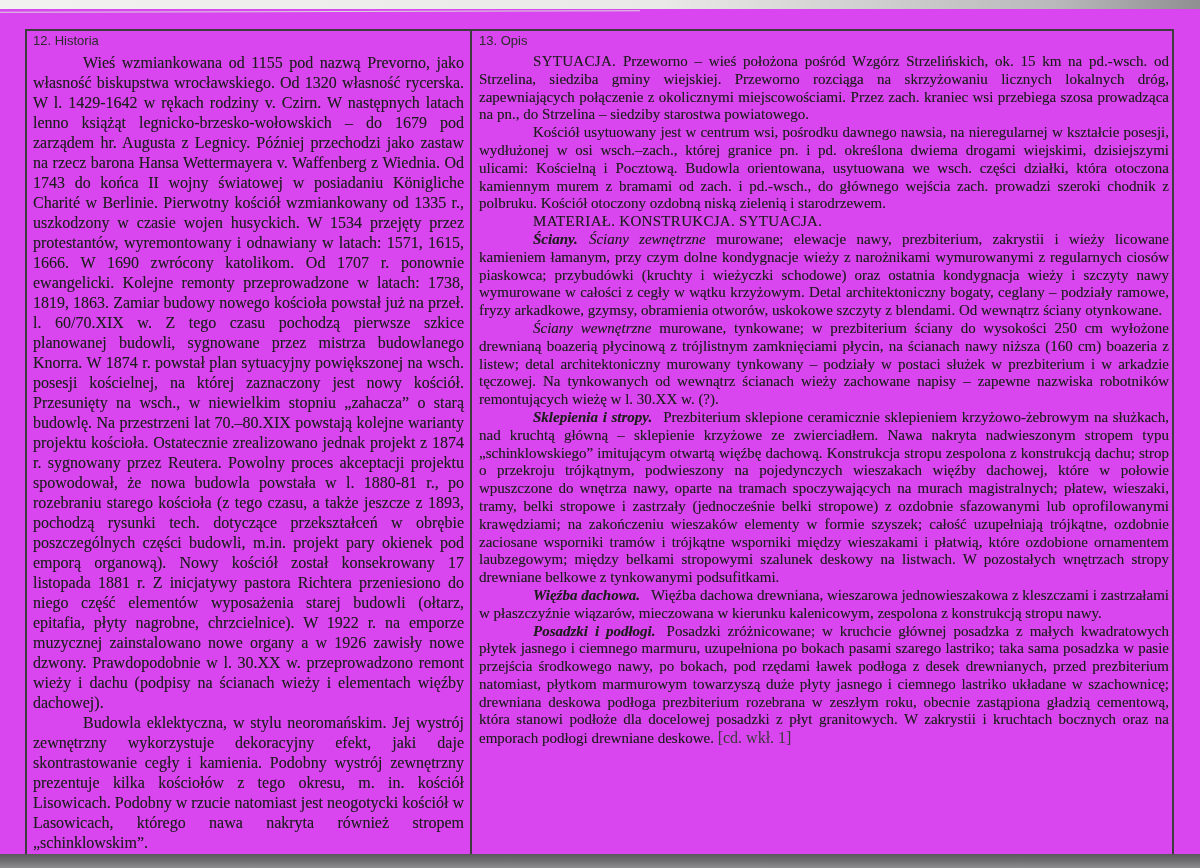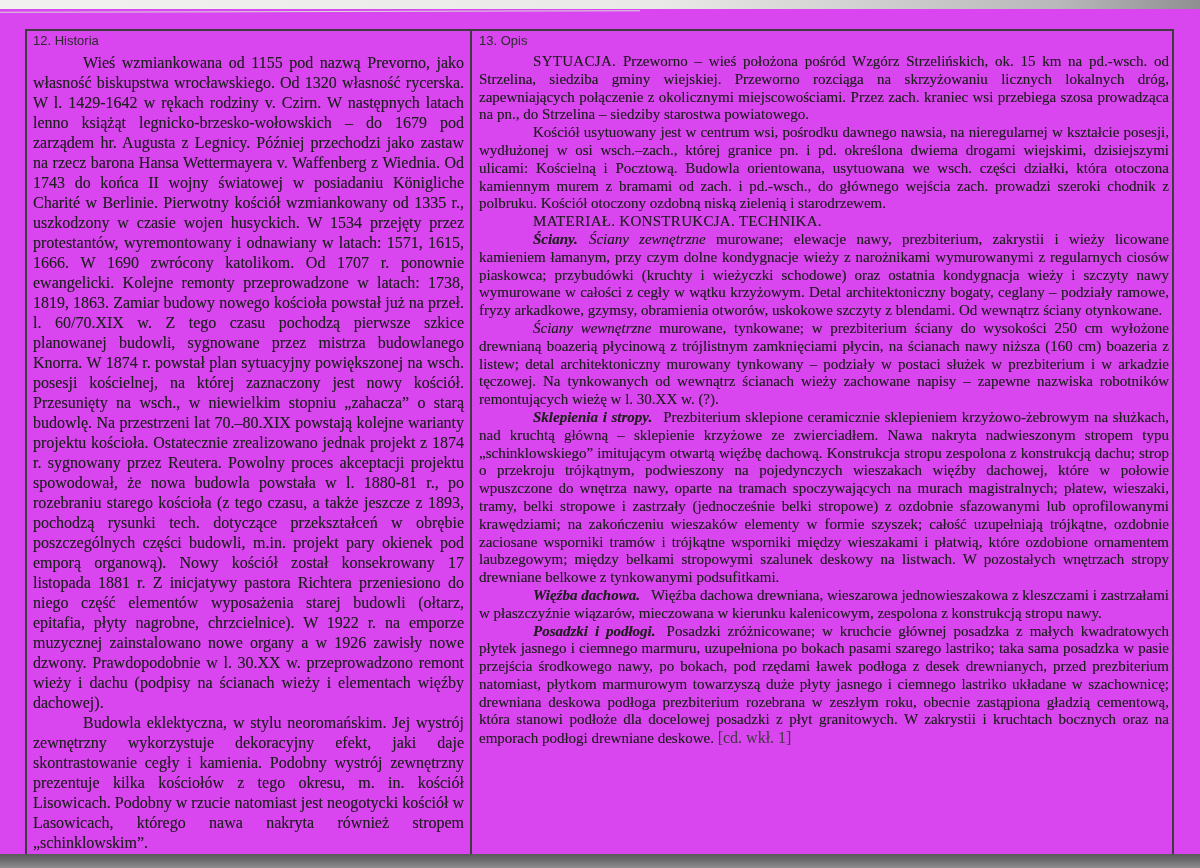--- a/index.html
+++ b/index.html
@@ -64,21 +64,21 @@
       <p>Wieś wzmiankowana od 1155 pod nazwą Prevorno, jako własność biskupstwa wrocławskiego. Od 1320 własność rycerska. W l. 1429-1642 w rękach rodziny v. Czirn. W następnych latach lenno książąt legnicko-brzesko-wołowskich – do 1679 pod zarządem hr. Augusta z Legnicy. Później przechodzi jako zastaw na rzecz barona Hansa Wettermayera v. Waffenberg z Wiednia. Od 1743 do końca II wojny światowej w posiadaniu Königliche Charité w Berlinie. Pierwotny kościół wzmiankowany od 1335 r., uszkodzony w czasie wojen husyckich. W 1534 przejęty przez protestantów, wyremontowany i odnawiany w latach: 1571, 1615, 1666. W 1690 zwrócony katolikom. Od 1707 r. ponownie ewangelicki. Kolejne remonty przeprowadzone w latach: 1738, 1819, 1863. Zamiar budowy nowego kościoła powstał już na przeł. l. 60/70.XIX w. Z tego czasu pochodzą pierwsze szkice planowanej budowli, sygnowane przez mistrza budowlanego Knorra. W 1874 r. powstał plan sytuacyjny powiększonej na wsch. posesji kościelnej, na której zaznaczony jest nowy kościół. Przesunięty na wsch., w niewielkim stopniu „zahacza” o starą budowlę. Na przestrzeni lat 70.–80.XIX powstają kolejne warianty projektu kościoła. Ostatecznie zrealizowano jednak projekt z 1874 r. sygnowany przez Reutera. Powolny proces akceptacji projektu spowodował, że nowa budowla powstała w l. 1880-81 r., po rozebraniu starego kościoła (z tego czasu, a także jeszcze z 1893, pochodzą rysunki tech. dotyczące przekształceń w obrębie poszczególnych części budowli, m.in. projekt pary okienek pod emporą organową). Nowy kościół został konsekrowany 17 listopada 1881 r.  Z inicjatywy pastora Richtera przeniesiono do niego część elementów wyposażenia starej budowli (ołtarz, epitafia, płyty nagrobne, chrzcielnice). W 1922 r. na emporze muzycznej zainstalowano nowe organy a w 1926 zawisły nowe dzwony. Prawdopodobnie w l. 30.XX w. przeprowadzono remont wieży i dachu (podpisy na ścianach wieży i elementach więźby dachowej).</p>
       <p>Budowla eklektyczna, w stylu neoromańskim. Jej wystrój zewnętrzny wykorzystuje dekoracyjny efekt, jaki daje skontrastowanie cegły i kamienia. Podobny wystrój zewnętrzny prezentuje kilka kościołów z tego okresu, m. in. kościół Lisowicach. Podobny w rzucie natomiast jest neogotycki kościół w Lasowicach, którego nawa nakryta również stropem „schinklowskim”.</p>
     </div>
   </div>
 
   <div class="col col-opis">
     <p class="field-label">13. Opis</p>
     <div class="doc">
       <p><span class="caps-head">SYTUACJA.</span> <span>Przeworno – wieś położona pośród Wzgórz Strzelińskich, ok. 15 km na pd.-wsch. od Strzelina, siedziba gminy wiejskiej. Przeworno rozciąga na skrzyżowaniu licznych lokalnych dróg, zapewniających połączenie z okolicznymi miejscowościami. Przez zach. kraniec wsi przebiega szosa prowadząca na pn., do Strzelina – siedziby starostwa powiatowego.</span></p>
       <p>Kościół  usytuowany jest w centrum wsi, pośrodku dawnego nawsia, na nieregularnej w kształcie posesji, wydłużonej w osi wsch.–zach., której granice pn. i pd. określona dwiema drogami wiejskimi, dzisiejszymi ulicami: Kościelną i Pocztową. Budowla orientowana, usytuowana we wsch. części działki, która otoczona kamiennym murem z bramami od zach. i pd.-wsch., do głównego wejścia zach. prowadzi szeroki chodnik z polbruku. Kościół otoczony ozdobną niską zielenią i starodrzewem.</p>
-      <p class="caps-head">MATERIAŁ. KONSTRUKCJA. TECHNIKA.</p>
+      <p class="caps-head">MATERIAŁ. KONSTRUKCJA. SYTUACJA.</p>
       <p><span class="lead-bi">Ściany.</span><span class="sub-it">Ściany zewnętrzne</span> <span>murowane; elewacje nawy, prezbiterium, zakrystii i wieży licowane kamieniem łamanym, przy czym dolne kondygnacje wieży z narożnikami wymurowanymi z regularnych ciosów piaskowca; przybudówki (kruchty i wieżyczki schodowe) oraz ostatnia kondygnacja wieży i szczyty nawy wymurowane w całości z cegły w wątku krzyżowym. Detal architektoniczny bogaty, ceglany – podziały ramowe, fryzy arkadkowe, gzymsy, obramienia otworów, uskokowe szczyty z blendami. Od wewnątrz ściany otynkowane.</span></p>
       <p><span class="sub-it">Ściany wewnętrzne</span> <span>murowane, tynkowane; w prezbiterium ściany do wysokości 250 cm wyłożone drewnianą boazerią płycinową z trójlistnym zamknięciami płycin, na ścianach nawy niższa (160 cm) boazeria z listew; detal architektoniczny murowany tynkowany – podziały w postaci służek w prezbiterium i w arkadzie tęczowej. Na tynkowanych od wewnątrz ścianach wieży zachowane napisy – zapewne nazwiska robotników remontujących wieżę w l. 30.XX w. (?).</span></p>
       <p><span class="lead-bi">Sklepienia i stropy.</span><span>Prezbiterium sklepione ceramicznie sklepieniem krzyżowo-żebrowym na służkach, nad kruchtą główną – sklepienie krzyżowe ze zwierciadłem. Nawa nakryta nadwieszonym stropem typu „schinklowskiego” imitującym otwartą więźbę dachową. Konstrukcja stropu zespolona z konstrukcją dachu; strop o przekroju trójkątnym, podwieszony na pojedynczych wieszakach więźby dachowej, które w połowie wpuszczone do wnętrza nawy, oparte na tramach spoczywających na murach magistralnych; płatew, wieszaki, tramy, belki stropowe i zastrzały (jednocześnie belki stropowe) z ozdobnie sfazowanymi lub oprofilowanymi krawędziami; na zakończeniu wieszaków elementy w formie szyszek; całość uzupełniają trójkątne, ozdobnie zaciosane wsporniki tramów i trójkątne wsporniki między wieszakami i płatwią, które ozdobione ornamentem laubzegowym; między belkami stropowymi szalunek deskowy na listwach. W pozostałych wnętrzach stropy drewniane belkowe z tynkowanymi podsufitkami.</span></p>
       <p><span class="lead-bi">Więźba dachowa.</span><span>Więźba dachowa drewniana, wieszarowa jednowieszakowa z kleszczami i zastrzałami w płaszczyźnie wiązarów, mieczowana w kierunku kalenicowym, zespolona z konstrukcją stropu nawy.</span></p>
       <p><span class="lead-bi">Posadzki i podłogi.</span><span>Posadzki zróżnicowane; w kruchcie głównej posadzka z małych kwadratowych płytek jasnego i ciemnego marmuru, uzupełniona po bokach pasami szarego lastriko; taka sama posadzka w pasie przejścia środkowego nawy, po bokach, pod rzędami ławek podłoga z desek drewnianych, przed prezbiterium natomiast, płytkom marmurowym towarzyszą duże płyty jasnego i ciemnego lastriko układane w szachownicę; drewniana deskowa podłoga prezbiterium rozebrana w zeszłym roku, obecnie zastąpiona gładzią cementową, która stanowi podłoże dla docelowej posadzki z płyt granitowych. W zakrystii i kruchtach bocznych oraz na emporach podłogi drewniane deskowe.</span> <span class="note">[cd. wkł. 1]</span></p>
     </div>
   </div>
 
   <div class="scan-edge-bottom"></div>
 </div>

